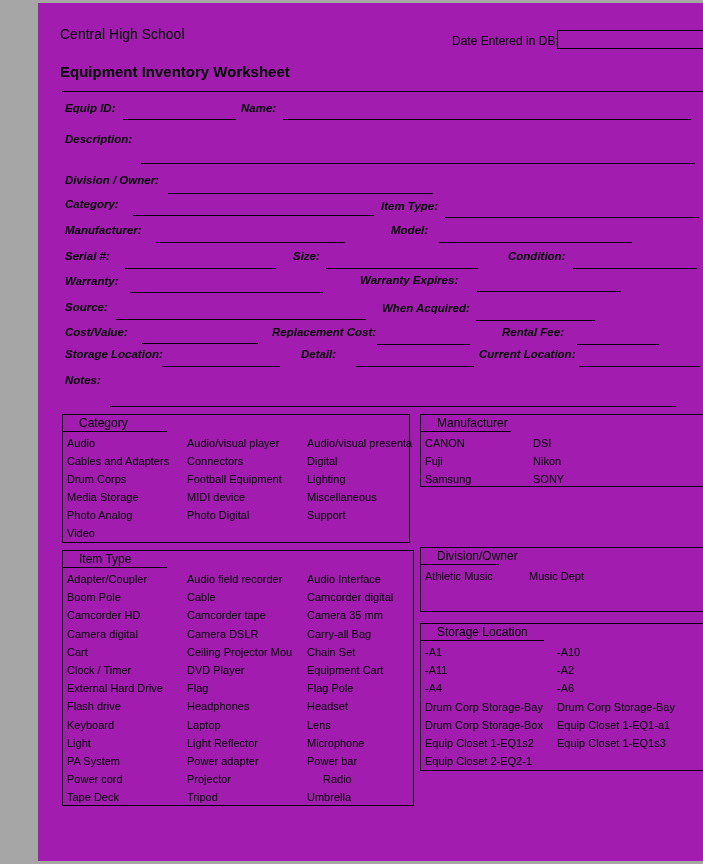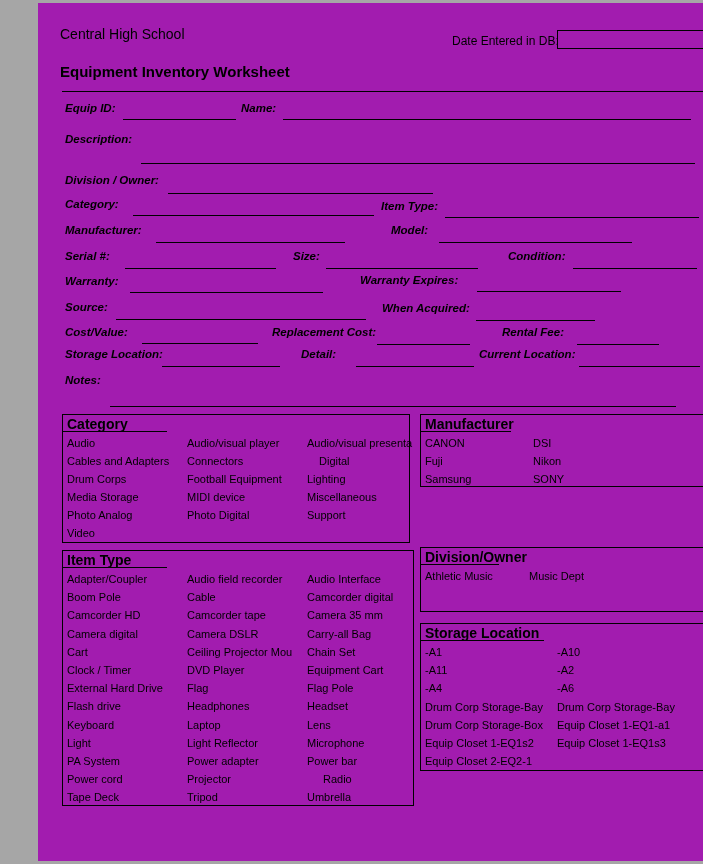--- a/index.html
+++ b/index.html
@@ -7,21 +7,21 @@
   #page{position:absolute;left:2px;top:3px;width:697px;height:858px;background:#a21caf;margin-left:36px;}
   .abs{position:absolute;}
   .school{left:22px;top:23px;font-size:14px;}
   .title{left:22px;top:60px;font-size:15px;font-weight:bold;}
   .dbl{left:414px;top:31px;font-size:12px;}
   .dbbox{left:519px;top:27px;width:151px;height:17px;border:1px solid #000;}
   .rule{left:24px;top:88px;width:650px;height:0;border-top:1px solid #000;}
   .lbl{position:absolute;font-size:11.5px;font-style:italic;font-weight:bold;}
   .line{position:absolute;height:0;border-top:1px solid #000;}
   .box{position:absolute;border:1px solid #000;box-sizing:border-box;}
-  .box h4{margin:0;position:absolute;left:4px;top:1px;font-size:14px;font-weight:bold;}
+  .box h4{margin:0;position:absolute;left:16px;top:1px;font-size:12px;font-weight:normal;}
   .box .hr{position:absolute;left:0;top:16px;height:0;border-top:1px solid #000;}
   .cell{position:absolute;font-size:11px;white-space:nowrap;overflow:hidden;}
 </style>
 </head>
 <body>
 
 <div id="page">
   <div class="abs school">Central High School</div>
   <div class="abs title">Equipment Inventory Worksheet</div>
   <div class="abs dbl">Date Entered in DB:</div>
@@ -85,21 +85,21 @@
 
   <div class="box" style="left:24px;top:411px;width:348px;height:129px">
     <h4>Category</h4>
     <div class="hr" style="width:104px"></div>
     <div id="cat-items">
         <div class="cell" style="left: 4px; top: 22px; width: 118px;">Audio</div>
         <div class="cell" style="left: 124px; top: 22px; width: 118px;">Audio/visual player</div>
         <div class="cell" style="left: 244px; top: 22px; width: 118px;">Audio/visual presenta</div>
         <div class="cell" style="left: 4px; top: 40px; width: 118px;">Cables and Adapters</div>
         <div class="cell" style="left: 124px; top: 40px; width: 118px;">Connectors</div>
-        <div class="cell" style="left: 256px; top: 40px; width: 96px;">Digital</div>
+        <div class="cell" style="left: 244px; top: 40px; width: 96px;">Digital</div>
         <div class="cell" style="left: 4px; top: 58px; width: 118px;">Drum Corps</div>
         <div class="cell" style="left: 124px; top: 58px; width: 118px;">Football Equipment</div>
         <div class="cell" style="left: 244px; top: 58px; width: 118px;">Lighting</div>
         <div class="cell" style="left: 4px; top: 76px; width: 118px;">Media Storage</div>
         <div class="cell" style="left: 124px; top: 76px; width: 118px;">MIDI device</div>
         <div class="cell" style="left: 244px; top: 76px; width: 118px;">Miscellaneous</div>
         <div class="cell" style="left: 4px; top: 94px; width: 118px;">Photo Analog</div>
         <div class="cell" style="left: 124px; top: 94px; width: 118px;">Photo Digital</div>
         <div class="cell" style="left: 244px; top: 94px; width: 118px;">Support</div>
         <div class="cell" style="left: 4px; top: 112px; width: 118px;">Video</div>

